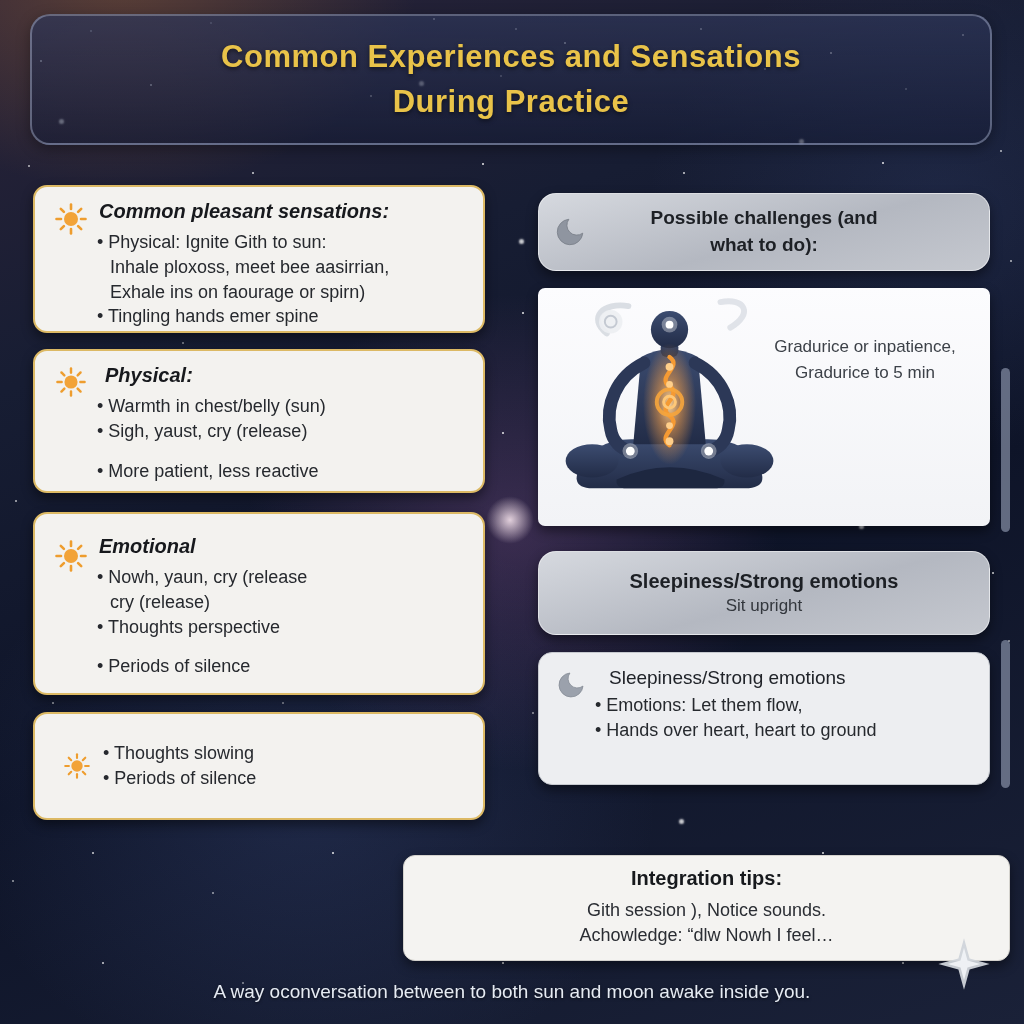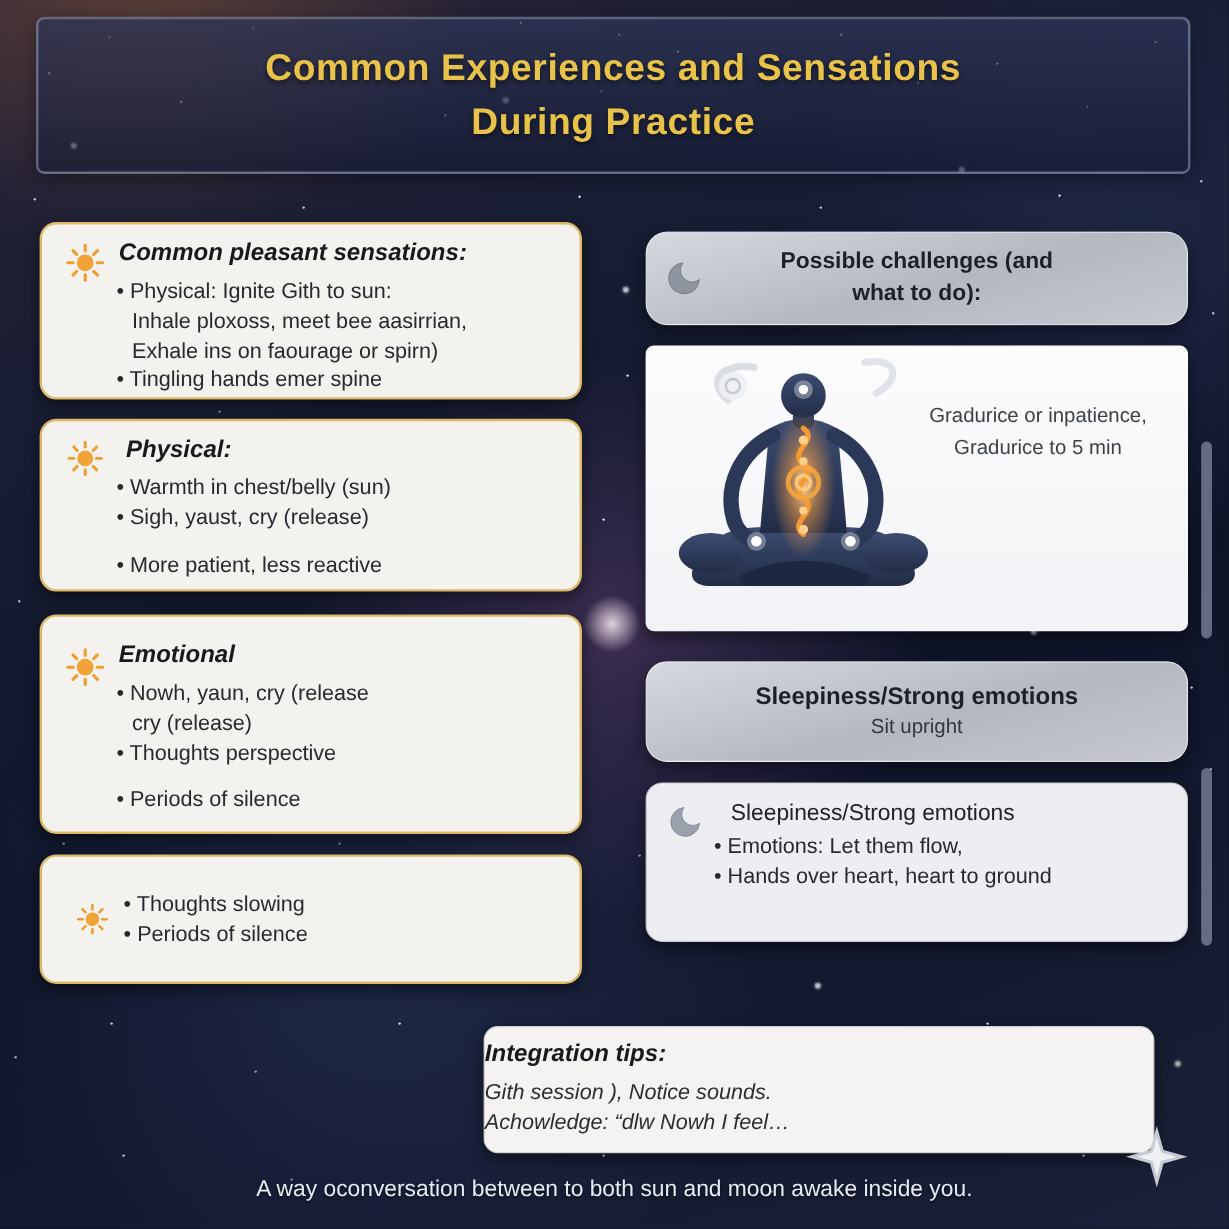--- a/index.html
+++ b/index.html
@@ -60,21 +60,21 @@
     box-shadow:
       520px 240px 2px 1px rgba(255,255,255,.8), 800px 140px 2px 1px rgba(255,255,255,.7),
       120px 520px 2px 1px rgba(255,255,255,.7), 680px 820px 2px 1px rgba(255,255,255,.8),
       950px 430px 2px 1px rgba(255,255,255,.6), 300px 645px 2px 1px rgba(255,255,255,.7),
       860px 525px 2px 1px rgba(255,255,255,.7), 60px 120px 2px 1px rgba(255,255,255,.8),
       980px 885px 2px 1px rgba(255,255,255,.7), 420px 82px 2px 1px rgba(255,255,255,.7),
       150px 640px 2px 1px rgba(255,255,255,.6), 740px 950px 2px 1px rgba(255,255,255,.7);
   }
   .title-panel{
     position:absolute;left:30px;top:14px;width:962px;height:131px;box-sizing:border-box;
-    border-radius:7px;border:2px solid rgba(190,200,228,.40);
+    border-radius:20px;border:2px solid rgba(190,200,228,.40);
     background:linear-gradient(180deg, rgba(46,54,88,.72), rgba(22,28,54,.55));
     box-shadow:0 4px 14px rgba(0,0,0,.35);
     display:flex;flex-direction:column;align-items:center;justify-content:center;
   }
   .title-line{font-size:31px;font-weight:bold;color:#e9c349;letter-spacing:.5px;
     line-height:1.45;text-shadow:0 2px 4px rgba(0,0,0,.5);}
   .card-left{
     position:absolute;left:33px;width:452px;box-sizing:border-box;
     background:#f3f2ef;border:2px solid #dcb964;border-radius:14px;
     box-shadow:0 5px 12px rgba(0,0,0,.45);
@@ -104,24 +104,24 @@
   .graycard2 .t{font-size:20px;font-weight:bold;color:#1d2025;}
   .graycard2 .s{font-size:17px;color:#33373d;margin-top:3px;}
   .tips-card{
     position:absolute;left:538px;top:652px;width:452px;height:133px;box-sizing:border-box;
     background:#edeef1;border:1px solid #c6c9cf;border-radius:14px;
     box-shadow:0 5px 12px rgba(0,0,0,.45);
     display:flex;padding:12px 10px 10px 8px;
   }
   .tips-heading{font-size:19px;color:#202329;margin:0 0 4px 14px;}
   .integration{
-    position:absolute;left:403px;top:855px;width:559px;height:106px;box-sizing:border-box;
+    position:absolute;left:403px;top:855px;width:607px;height:106px;box-sizing:border-box;
     background:#f4f3f1;border:1px solid #d4d2cd;border-radius:12px;
     box-shadow:0 5px 12px rgba(0,0,0,.45);
-    text-align:left;padding-top:11px;font-style:italic;
+    text-align:center;padding-top:11px;
   }
   .integration .h{font-size:20px;font-weight:bold;color:#17191d;margin-bottom:8px;}
   .integration .l{font-size:18px;color:#2a2d33;line-height:1.4;}
   .footer-text{position:absolute;left:0;right:0;top:981px;text-align:center;
     font-size:19px;color:#e6ebf3;text-shadow:0 1px 3px rgba(0,0,0,.6);}
   .scroll-thumb{position:absolute;left:1001px;width:9px;border-radius:5px;background:rgba(150,160,182,.62);}
   .sb1{top:368px;height:164px;} .sb2{top:640px;height:148px;}
   .sparkle{position:absolute;left:936px;top:936px;}
   .moon-wrap{width:34px;height:34px;flex:0 0 34px;}
 </style>

